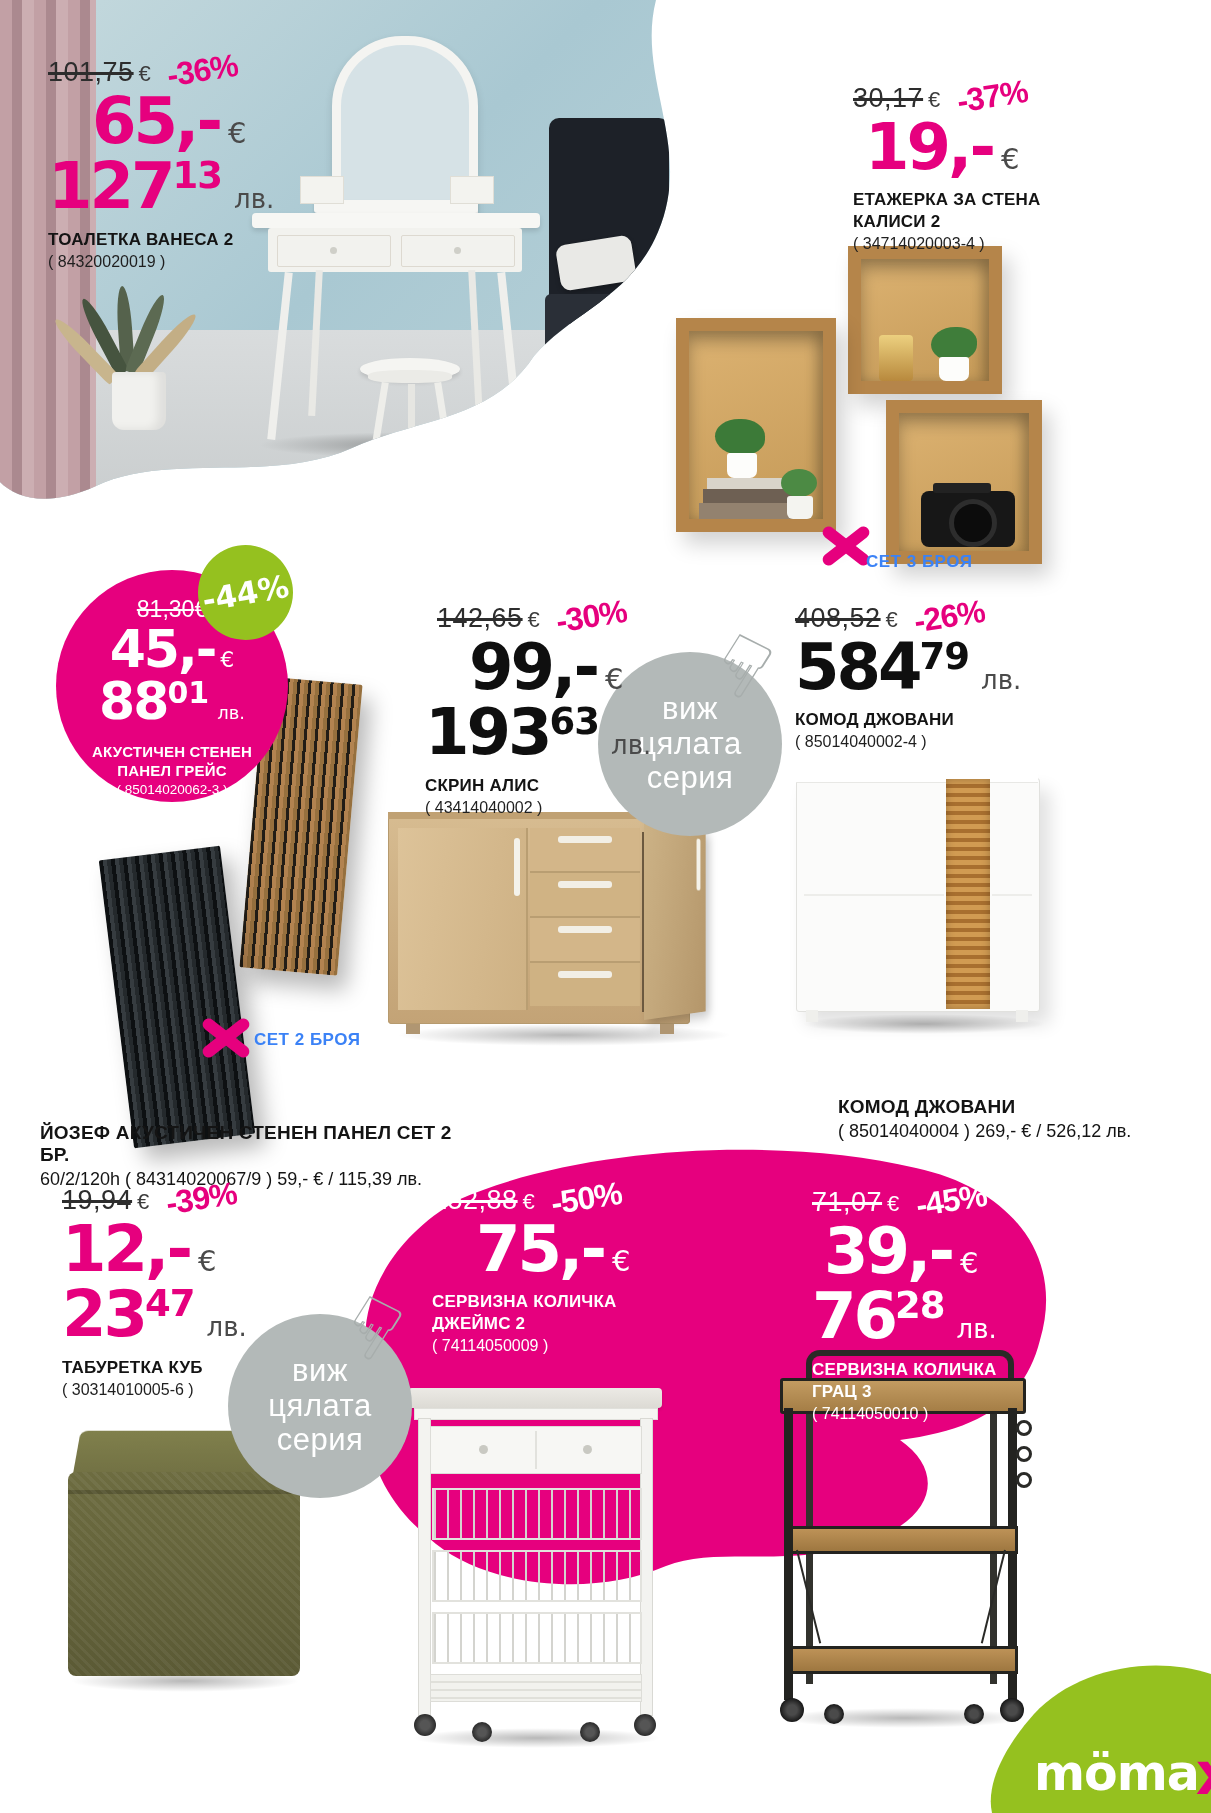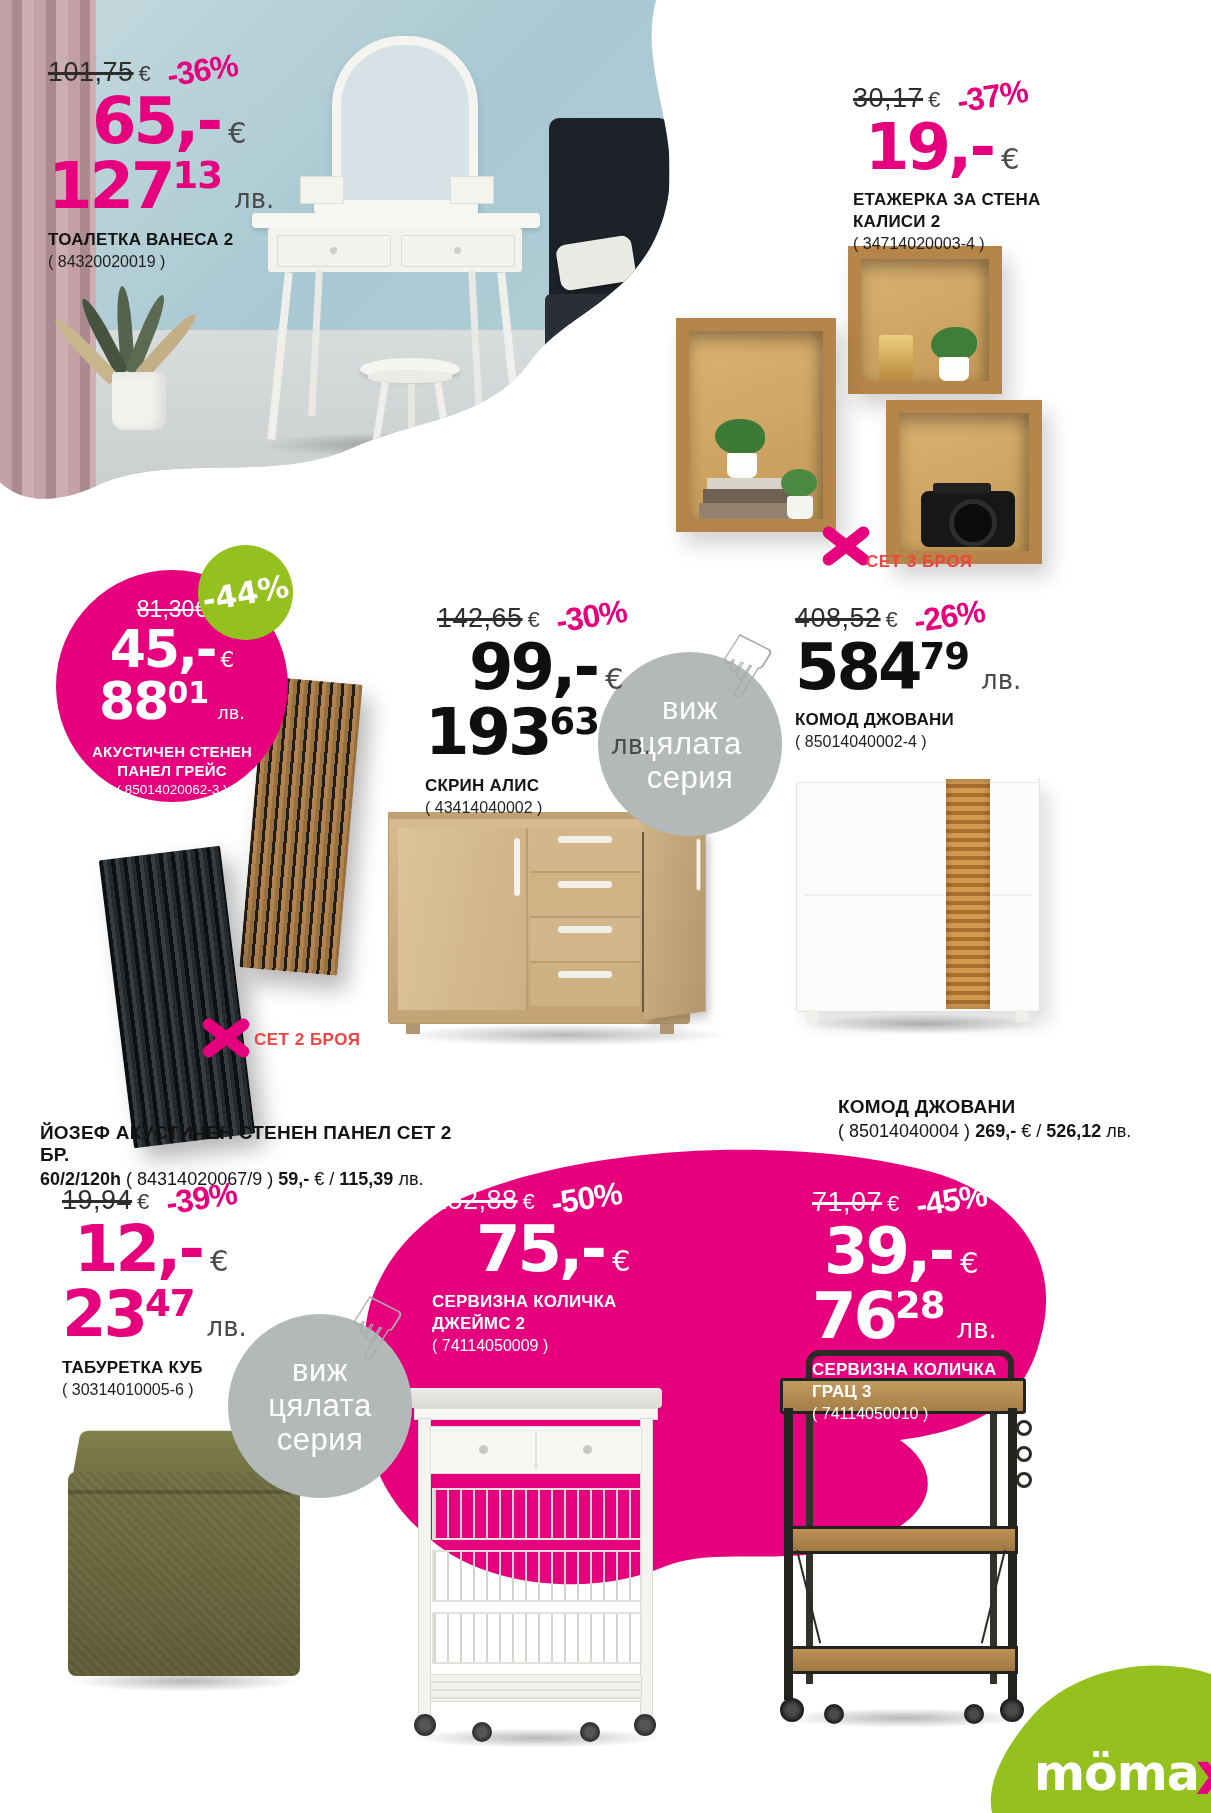--- a/index.html
+++ b/index.html
@@ -56,27 +56,27 @@
     font:400 31px/1.12 "Liberation Sans",sans-serif;z-index:4;letter-spacing:.5px;}
   .hand{position:absolute;z-index:5;font-family:"DejaVu Sans",sans-serif;font-size:80px;color:#a7adac;
     transform:rotate(122deg);line-height:1;}
 
   
   .xmark{position:absolute;z-index:5;width:56px;height:56px;}
   .xmark::before,.xmark::after{content:"";position:absolute;left:50%;top:50%;width:56px;height:12px;
     border-radius:7px;background:var(--mag);}
   .xmark::before{transform:translate(-50%,-50%) rotate(38deg);}
   .xmark::after{transform:translate(-50%,-50%) rotate(-38deg);}
-  .set-label{position:absolute;font:700 17px "Liberation Sans",sans-serif;color:#ef4444;letter-spacing:.5px;z-index:5;}
+  .set-label{position:absolute;font:700 17px "Liberation Sans",sans-serif;color:#3b82f6;letter-spacing:.5px;z-index:5;}
 
   
   .caption{position:absolute;font-family:"Liberation Sans",sans-serif;color:#141414;z-index:5;}
   .caption .c1{font-weight:700;font-size:19px;letter-spacing:.2px;}
   .caption .c2{font-size:18px;margin-top:3px;}
-  .caption .b{font-weight:700;}
+  .caption .b{font-weight:400;}
 
   
   .photo{position:absolute;left:0;top:0;width:790px;height:545px;z-index:1;
     clip-path:path("M0 0 L656 0 C636 78 694 148 658 232 C630 298 572 312 534 356 C492 420 420 418 352 448 C272 484 168 452 96 486 C48 508 16 498 0 482 Z");}
   .leaf{position:absolute;width:14px;height:84px;border-radius:50% 50% 10% 10%;}
 
   
   .cube{position:absolute;z-index:2;background:#b5854a;box-shadow:8px 12px 20px rgba(0,0,0,.18);}
   .cube .inner{position:absolute;inset:13px;background:linear-gradient(160deg,#dcb271,#c59a58);
     box-shadow:inset 0 10px 16px rgba(0,0,0,.28), inset -8px 0 12px rgba(0,0,0,.14);}
@@ -286,21 +286,21 @@
     <span>лв.</span>
   </div>
 </div>
 
 <svg class="abs" style="left:340px;top:1142px;z-index:1;" width="724" height="458" viewBox="0 0 724 458">
   <path d="M118 58 C240 4 440 -6 576 26 C676 48 724 118 700 198 C684 262 636 288 560 298 C606 330 596 378 522 402 C448 426 376 404 326 424 C252 456 148 444 96 402 C38 356 16 300 38 240 C8 196 30 108 118 58 Z" fill="#e6007e"></path>
 </svg>
 
 <div class="pb t-pink" style="left:62px;top:1180px;">
   <div class="row-old"><span class="old-num">19,94</span><span class="old-cur">€</span><span class="disc">-39%</span></div>
-  <div class="row-eur"><span class="big" style="margin-left:12px;">12,-</span><span class="cur">€</span></div>
+  <div class="row-eur"><span class="big" style="margin-left:0;">12,-</span><span class="cur">€</span></div>
   <div class="row-bgn"><span class="big">23</span><span class="sup">47</span><span class="lv">лв.</span></div>
   <div class="name"><span>ТАБУРЕТКА КУБ</span><span style="display:block;"></span></div>
   <div class="code">( 30314010005-6 )</div>
 </div>
 
 <div class="series-circle" style="left:228px;top:1314px;">
   <span>виж</span>
   <span>цялата</span>
   <span>серия</span>
 </div>

